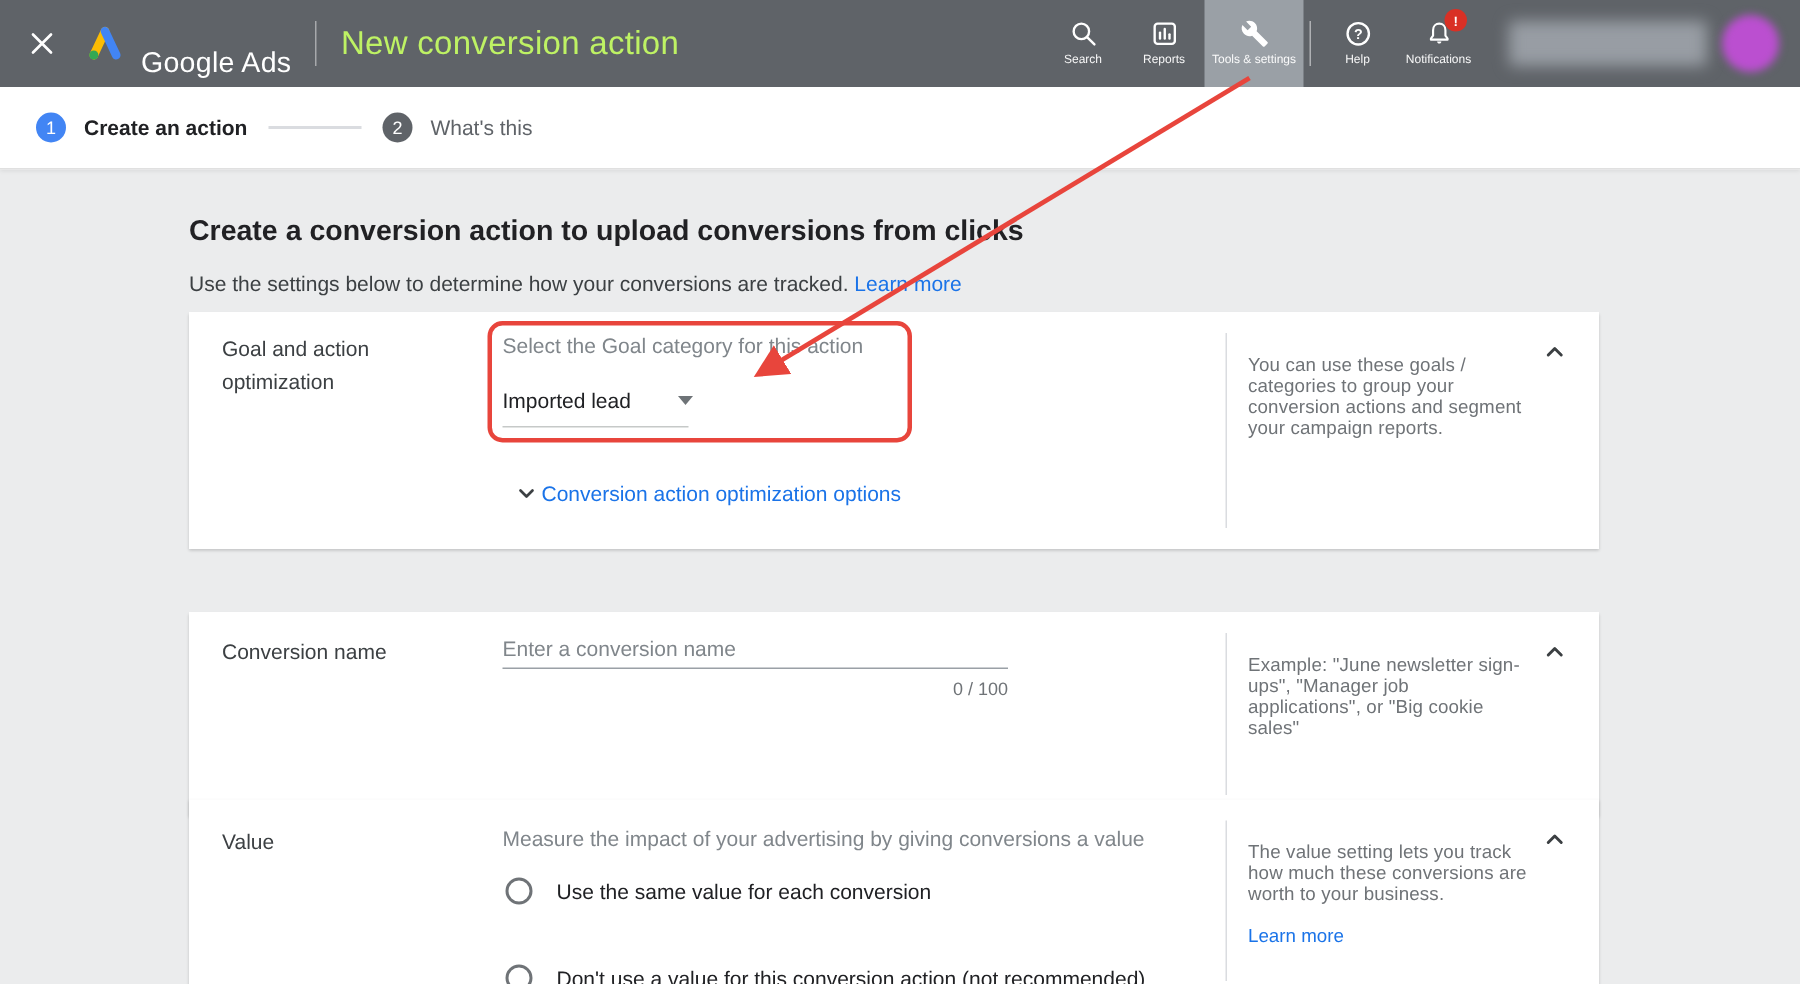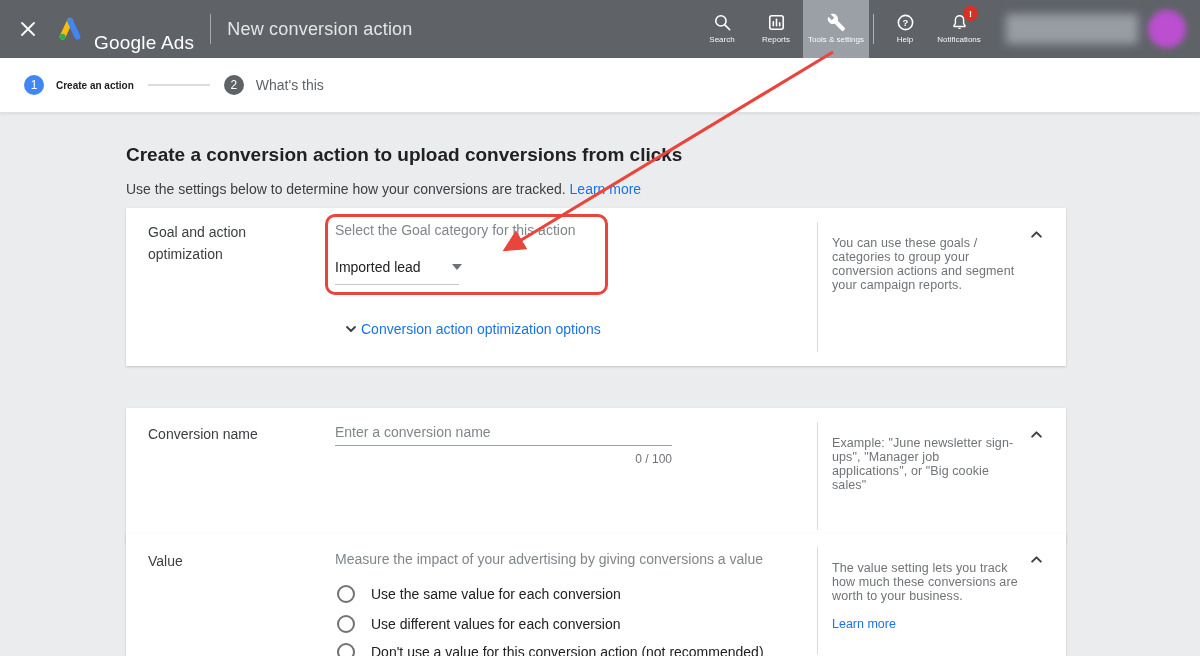--- a/index.html
+++ b/index.html
@@ -7,21 +7,21 @@
     font-family: "Liberation Sans", sans-serif; position: relative; }
 
   
   .topbar { position: absolute; top: 0; left: 0; width: 1200px; height: 58px;
     background: #5f6368; display: flex; align-items: center; z-index: 10; }
   .close-btn { width: 56px; height: 58px; display: flex; align-items: center; justify-content: center;
     cursor: pointer; }
   .brand { display: flex; align-items: center; gap: 10px; }
   .brand-text { color: #fff; font-size: 19px; font-weight: 500; letter-spacing: .2px; margin-top: 28px; }
   .tb-divider { width: 1px; height: 30px; background: rgba(255,255,255,.45); margin: 0 16px; }
-  .page-title { color: #e5e5e5; font-size: 18px; font-weight: 400; letter-spacing: .2px; }
+  .page-title { color: #bef264; font-size: 22px; font-weight: 400; letter-spacing: .2px; }
   .tb-spacer { flex: 1; }
   .nav-item { width: 54px; height: 58px; display: flex; flex-direction: column; align-items: center;
     justify-content: center; gap: 3px; color: #fff; cursor: pointer; position: relative; }
   .nav-item .nav-label { font-size: 8px; color: rgba(255,255,255,.95); text-align: center; line-height: 1.2; }
   .nav-item.active { background: #9aa0a6; width: 66px; }
   .nav-divider { width: 1px; height: 30px; background: rgba(255,255,255,.5); margin: 0 4px; }
   .badge { position: absolute; top: 6px; right: 8px; min-width: 15px; height: 15px; border-radius: 50%;
     background: #d93025; color: #fff; font-size: 9px; font-weight: 700; display: flex;
     align-items: center; justify-content: center; }
   .account-blur { width: 132px; height: 30px; border-radius: 3px; background: #989da4;
@@ -31,21 +31,21 @@
 
   
   .stepbar { position: absolute; top: 58px; left: 0; width: 1200px; height: 55px; background: #fff;
     border-bottom: 1px solid #e0e0e0; box-shadow: 0 1px 3px rgba(0,0,0,.08);
     display: flex; align-items: center; padding-left: 24px; z-index: 5; }
   .step { display: flex; align-items: center; gap: 12px; cursor: pointer; }
   .step-circle { width: 20px; height: 20px; border-radius: 50%; color: #fff; font-size: 12px;
     display: flex; align-items: center; justify-content: center; }
   .step-circle.active { background: #4285f4; }
   .step-circle.inactive { background: #5f6368; }
-  .step-label-active { font-size: 10px; font-weight: 700; color: #202124; }
+  .step-label-active { font-size: 14px; font-weight: 700; color: #202124; }
   .step-label-inactive { font-size: 14px; color: #5f6368; }
   .step-connector { width: 62px; height: 2px; background: #dadce0; margin: 0 14px; }
 
   
   .main-heading { position: absolute; left: 126px; top: 144px; font-size: 19px; color: #212124; }
   .main-subtext { position: absolute; left: 126px; top: 181px; font-size: 14px; color: #3c4043; }
   a.link { color: #1a73e8; text-decoration: none; cursor: pointer; }
 
   .card { position: absolute; left: 126px; width: 940px; background: #fff;
     box-shadow: 0 1px 2px rgba(0,0,0,.18); }
@@ -219,24 +219,20 @@
 </div>
 
 <div class="card" id="card-value">
   <div class="card-label" style="top:18px">Value</div>
   <div class="value-desc">Measure the impact of your advertising by giving conversions a value</div>
 
   <div class="radio-row" style="top:52px">
     <span class="radio-circle"></span>
     <span class="radio-label">Use the same value for each conversion</span>
   </div>
-  <div class="radio-row" style="top:82px">
-    <span class="radio-circle"></span>
-    <span class="radio-label">Use different values for each conversion</span>
-  </div>
   <div class="radio-row" style="top:110px">
     <span class="radio-circle"></span>
     <span class="radio-label">Don't use a value for this conversion action (not recommended)</span>
   </div>
 
   <div class="v-divider"></div>
   <div class="help-text" style="top:28px">The value setting lets you track how much these conversions are worth to your business.</div>
   <a class="link value-learn-more">Learn more</a>
   <div class="collapse-chevron" style="top:14px">
     <svg width="13" height="13" viewBox="0 0 12 12">

